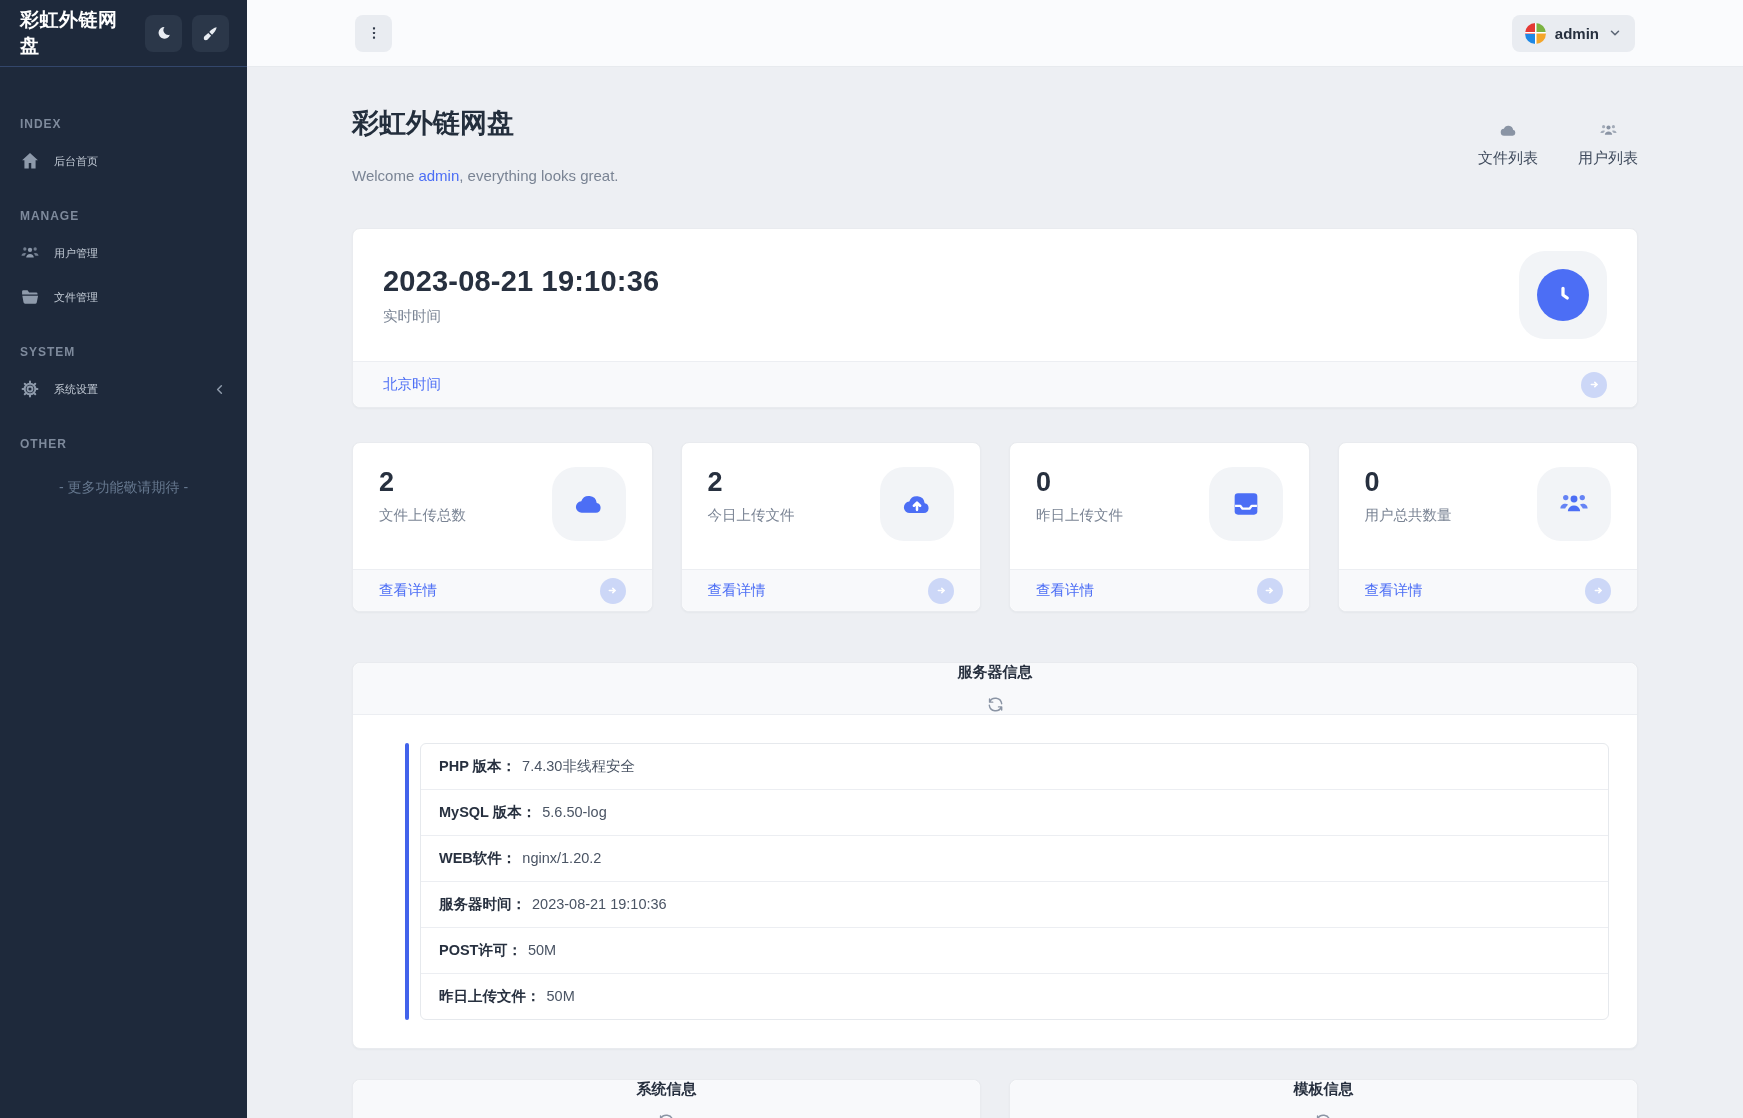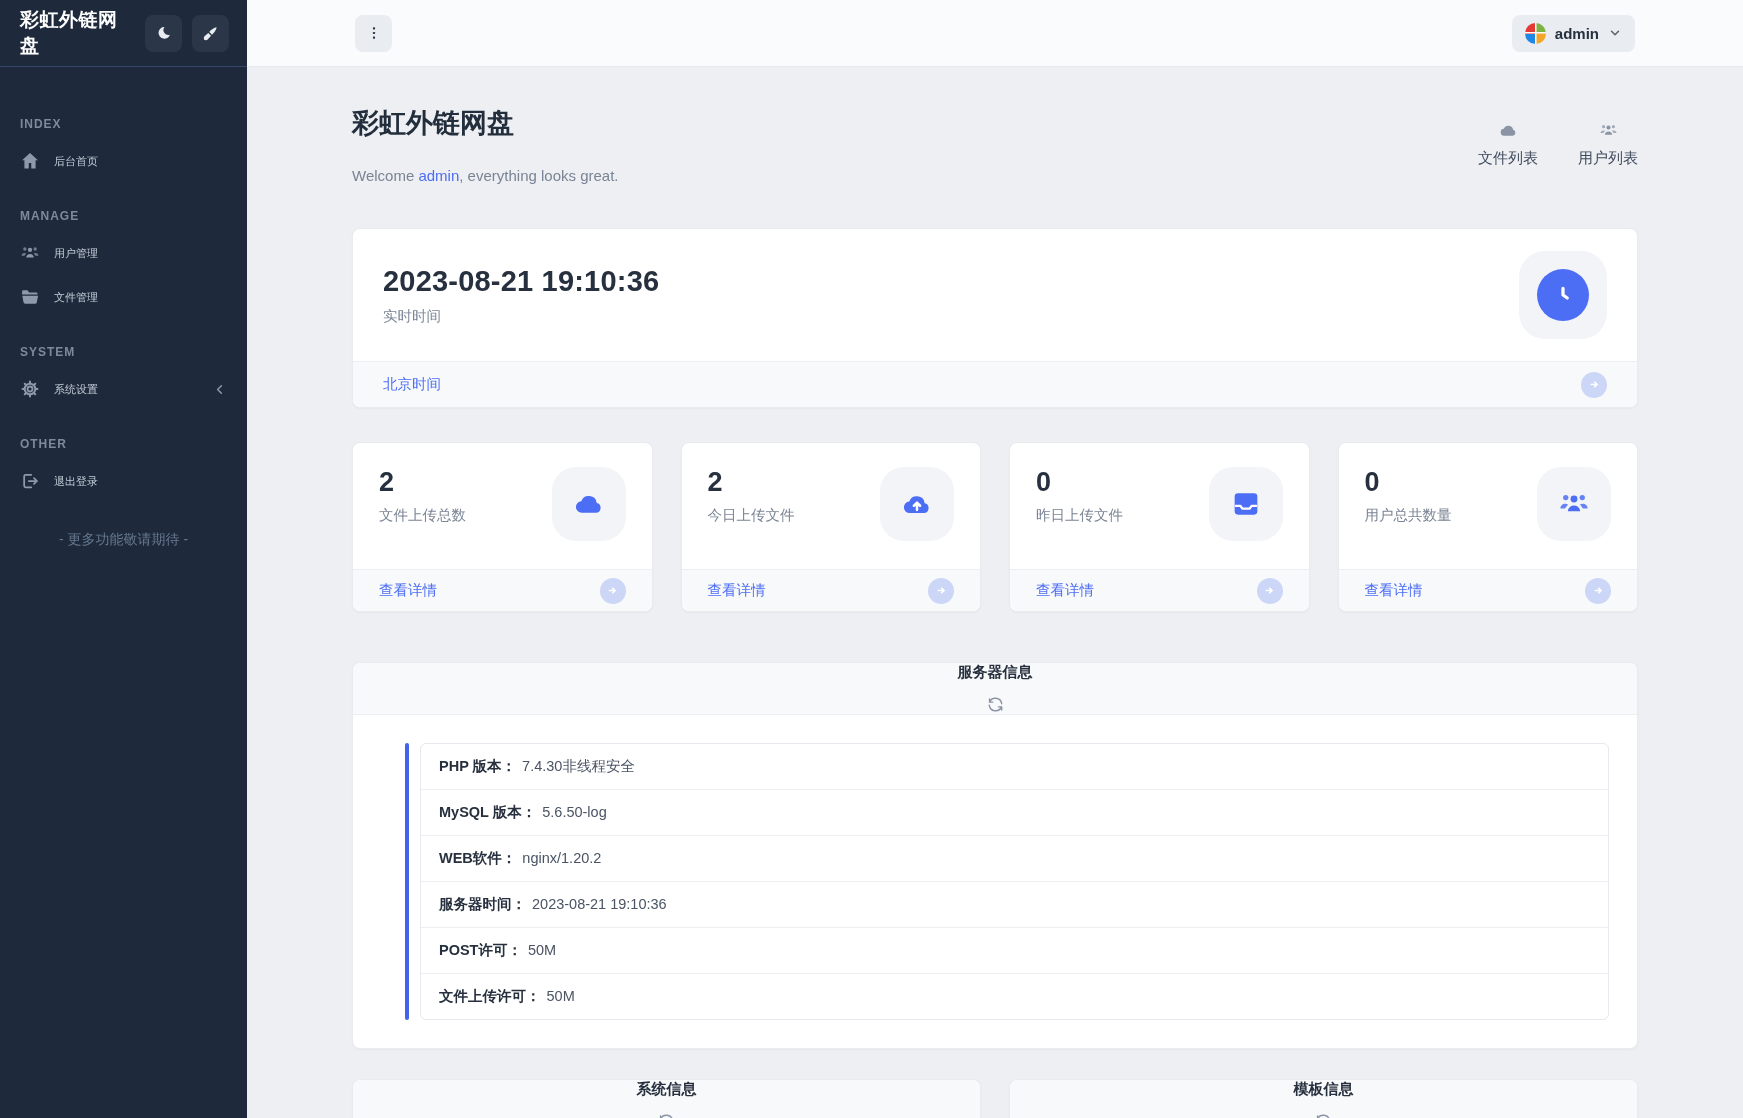--- a/index.html
+++ b/index.html
@@ -171,30 +171,20 @@
       </span>
       <span>系统设置</span>
       <span class="nav-chevron">
         <svg viewBox="0 0 24 24" fill="none" stroke="currentColor" stroke-width="2.4" stroke-linecap="round" stroke-linejoin="round">
             <path d="M15 6l-6 6 6 6"></path>
           </svg>
       </span>
     </div>
 
     <div class="nav-section-label">OTHER</div>
-    <div class="nav-item">
-      <span class="nv-icon">
-        <svg viewBox="0 0 24 24" fill="none" stroke="currentColor" stroke-width="2.1" stroke-linecap="round" stroke-linejoin="round">
-            <path d="M13.5 4.5H6.8A1.8 1.8 0 0 0 5 6.3v11.4a1.8 1.8 0 0 0 1.8 1.8h6.7"></path>
-            <path d="M10.5 12H20"></path>
-            <path d="M16.8 8.5 20.3 12l-3.5 3.5"></path>
-          </svg>
-      </span>
-      <span>退出登录</span>
-    </div>
 
     <div class="sidebar-footnote">- 更多功能敬请期待 -</div>
   </nav>
 </aside>
 
 <div class="main">
 
   <header class="topbar">
     <span class="kebab-btn">
       <span>
@@ -389,21 +379,21 @@
       </div>
       <div class="panel-body">
         <div class="accent-wrap">
           <span class="accent-bar"></span>
           <div class="info-box">
             <div class="info-row"><b>PHP 版本：</b><span>7.4.30非线程安全</span></div>
             <div class="info-row"><b>MySQL 版本：</b><span>5.6.50-log</span></div>
             <div class="info-row"><b>WEB软件：</b><span>nginx/1.20.2</span></div>
             <div class="info-row"><b>服务器时间：</b><span>2023-08-21 19:10:36</span></div>
             <div class="info-row"><b>POST许可：</b><span>50M</span></div>
-            <div class="info-row"><b>文件上传许可：</b><span>50M</span></div>
+            <div class="info-row"><b>昨日上传文件：</b><span>50M</span></div>
           </div>
         </div>
       </div>
     </section>
 
     <div class="bottom-grid">
       <section class="card panel">
         <div class="panel-head">
           <span class="panel-title">系统信息</span>
           <span class="refresh-btn">

